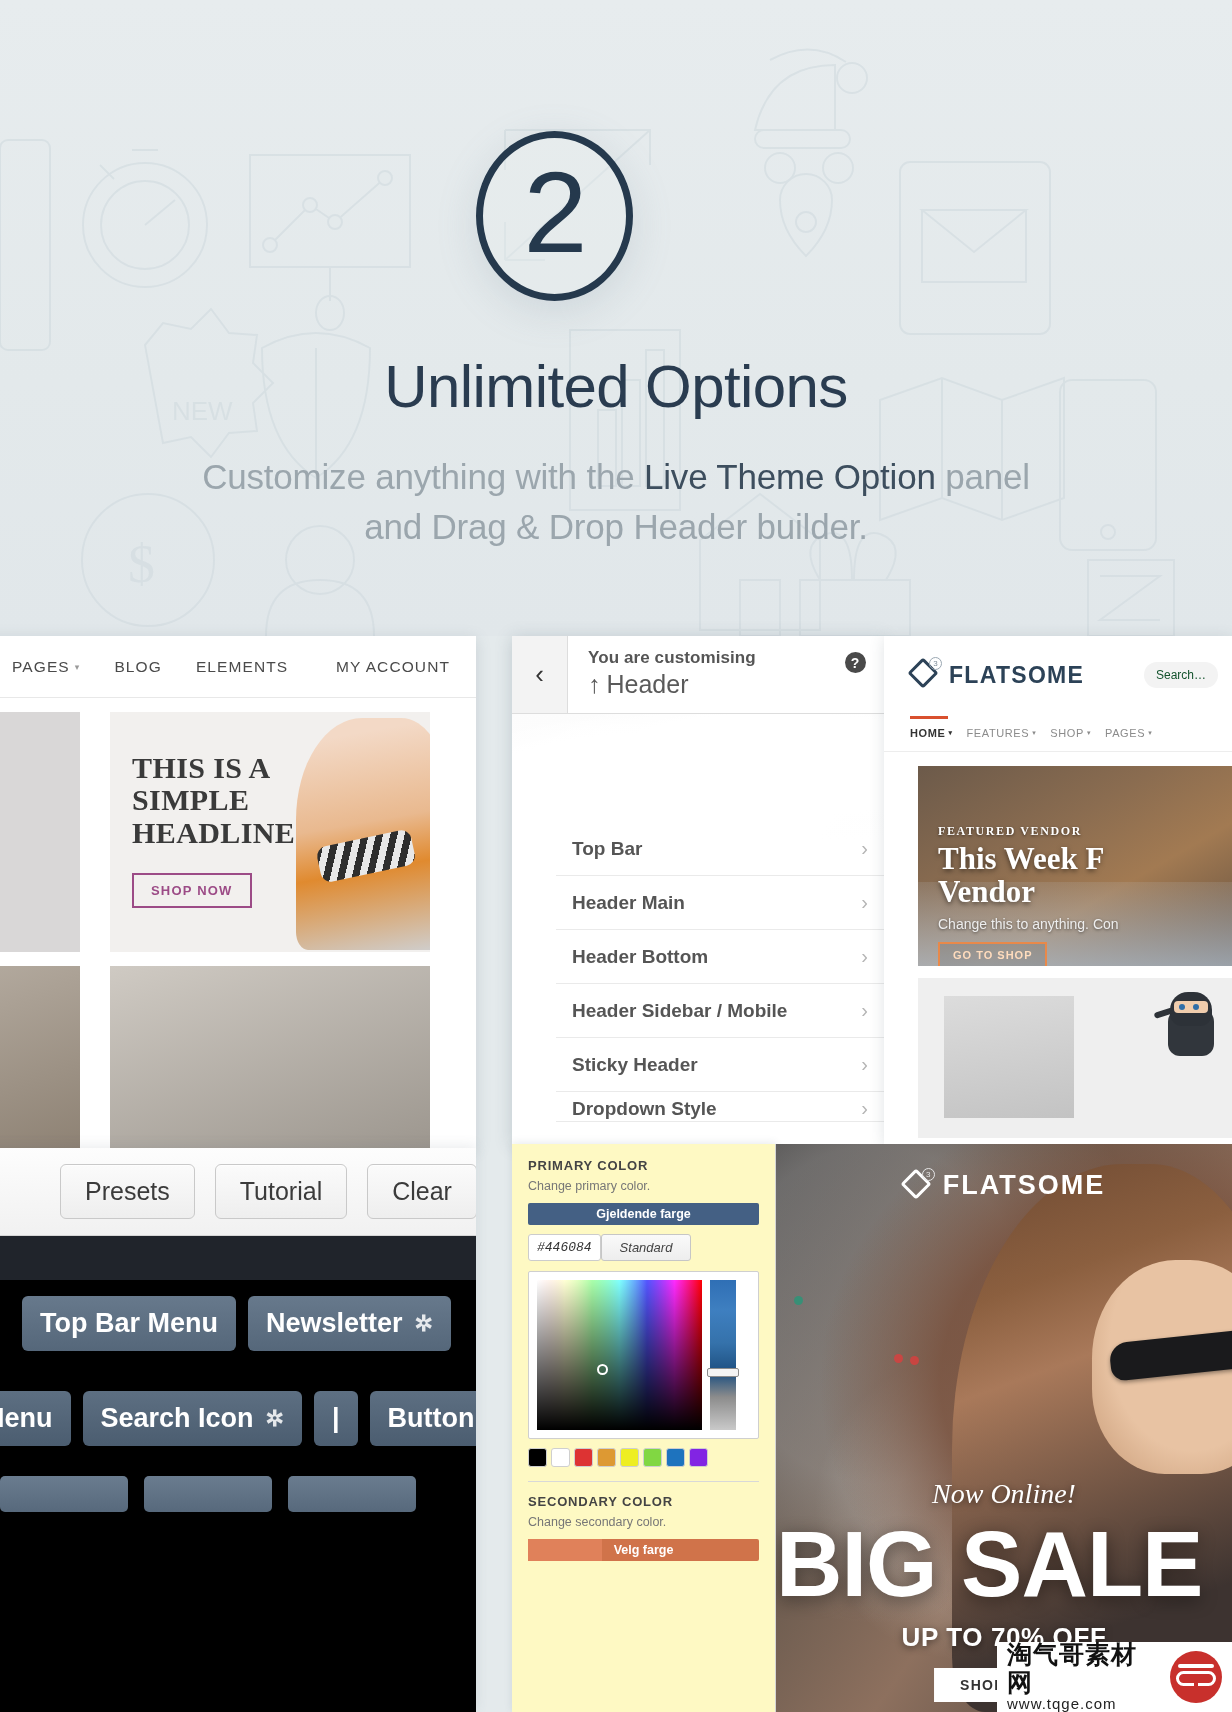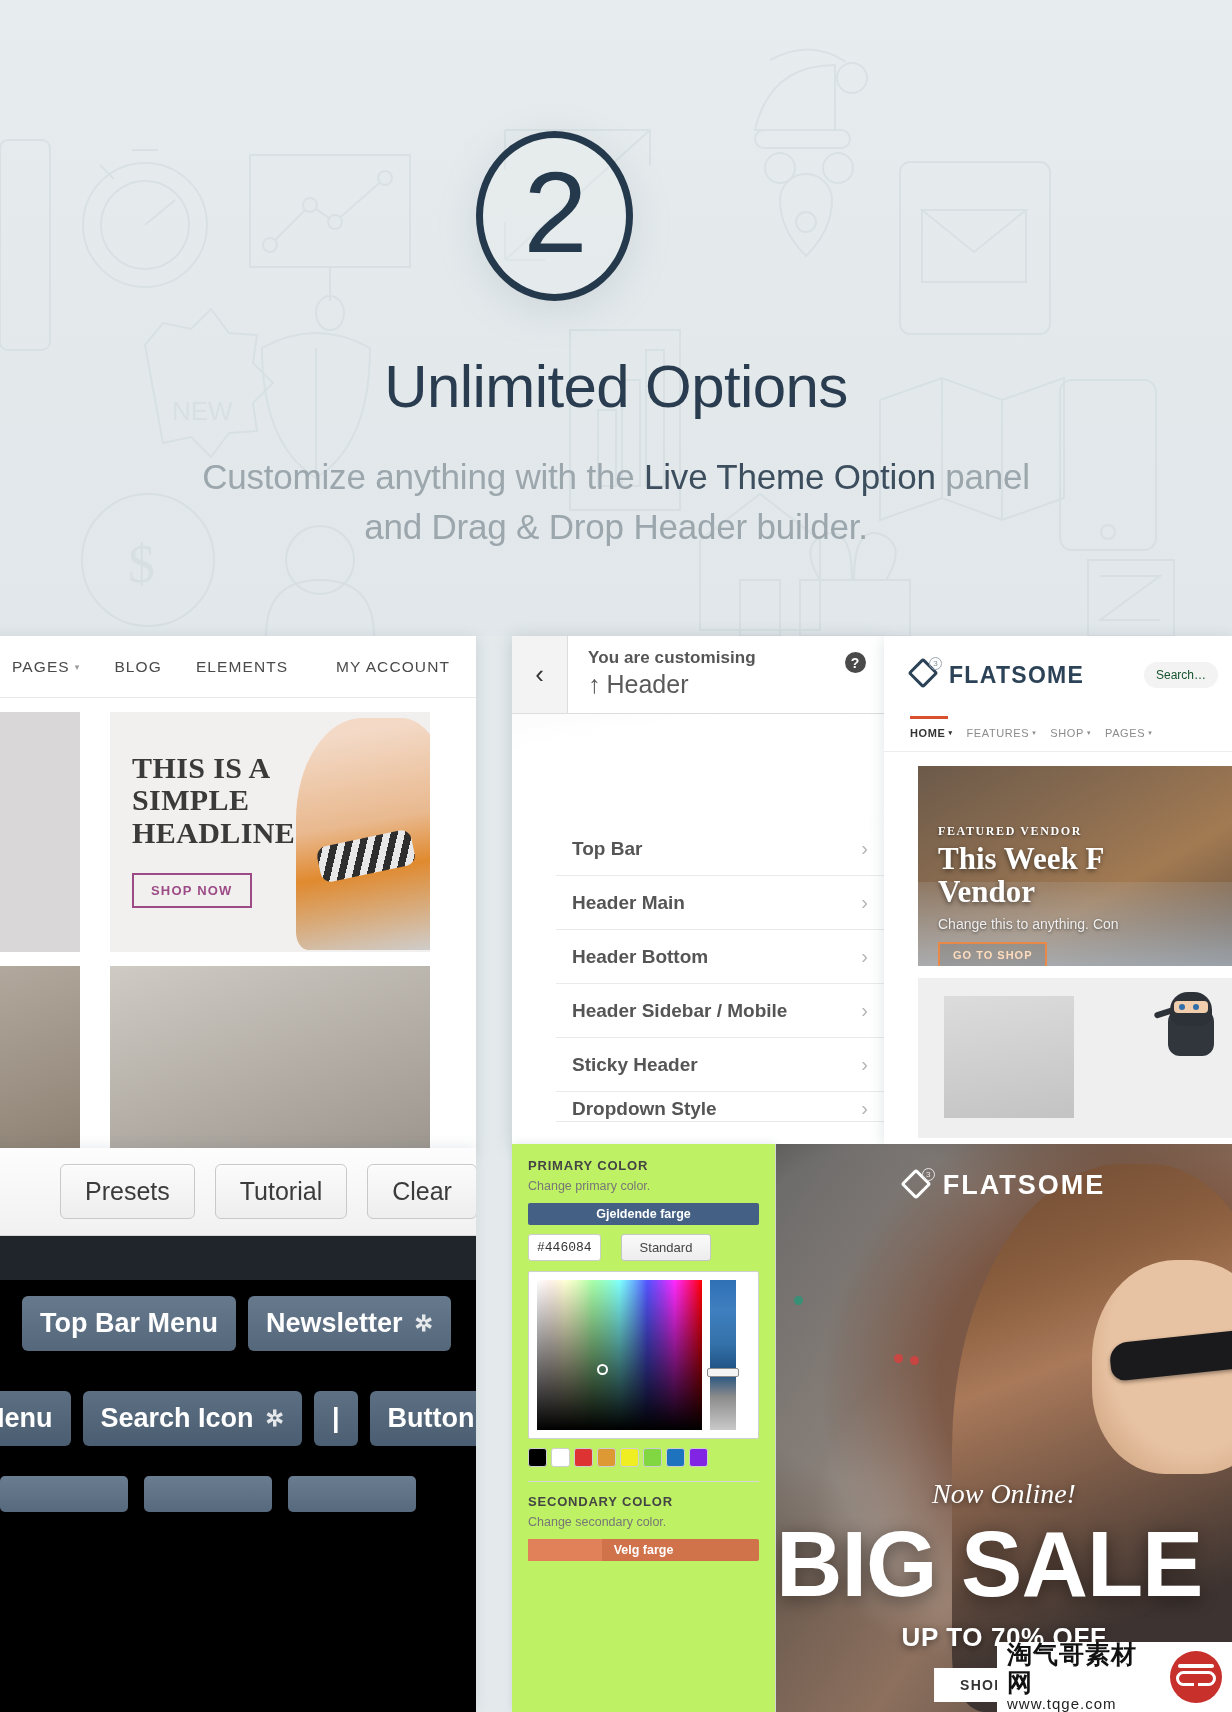--- a/index.html
+++ b/index.html
@@ -260,36 +260,36 @@
   .ninja .sash { position:absolute; left:-8px; top:22px; width:20px; height:6px;
                  background:#2d3238; border-radius:3px; transform:rotate(-18deg); }
   .frame-shot {
     position:absolute; left:26px; top:18px; width:130px; height:122px;
     background:linear-gradient(170deg,#dcdcdc,#c3c3c3);
   }
 
   
   #colors {
     left:512px; top:508px; width:264px; height:568px;
-    background:#bef264; border-right:1px solid #d5d5d5;
+    background:#fef9c3; border-right:1px solid #d5d5d5;
     padding:14px 16px 0 16px; overflow:hidden;
     box-shadow:0 -1px 8px rgba(60,80,95,.12);
   }
   .sect-title { font-size:13px; font-weight:700; letter-spacing:.8px; color:#444; }
   .sect-desc  { font-size:12.5px; color:#777; margin-top:6px; }
   .color-bar {
     margin-top:10px; height:22px; border-radius:2px; position:relative;
     display:flex; align-items:center; justify-content:center;
     color:#fff; font-size:12.5px; font-weight:700;
     background:#446084;
   }
   .color-bar.secondary { background:#d0734a; }
   .color-bar .swatch { position:absolute; left:0; top:0; bottom:0; width:32%; }
   .color-bar.secondary .swatch { background:#e0815a; }
-  .hexrow { display:flex; gap:20px; margin-top:9px; align-items:center; }
+  .hexrow { display:flex; gap:0; margin-top:9px; align-items:center;font-style:italic; }
   .hexbox {
     background:#fff; border:1px solid #ccc; border-radius:3px;
     padding:5px 8px; font-size:13px; color:#333;
     font-family:"Liberation Mono", monospace;
   }
   .stdbtn {
     background:linear-gradient(180deg,#fafafa,#ededed); border:1px solid #c6c6c6;
     border-radius:3px; padding:5px 18px; font-size:13px; color:#444;
   }
   #picker {

